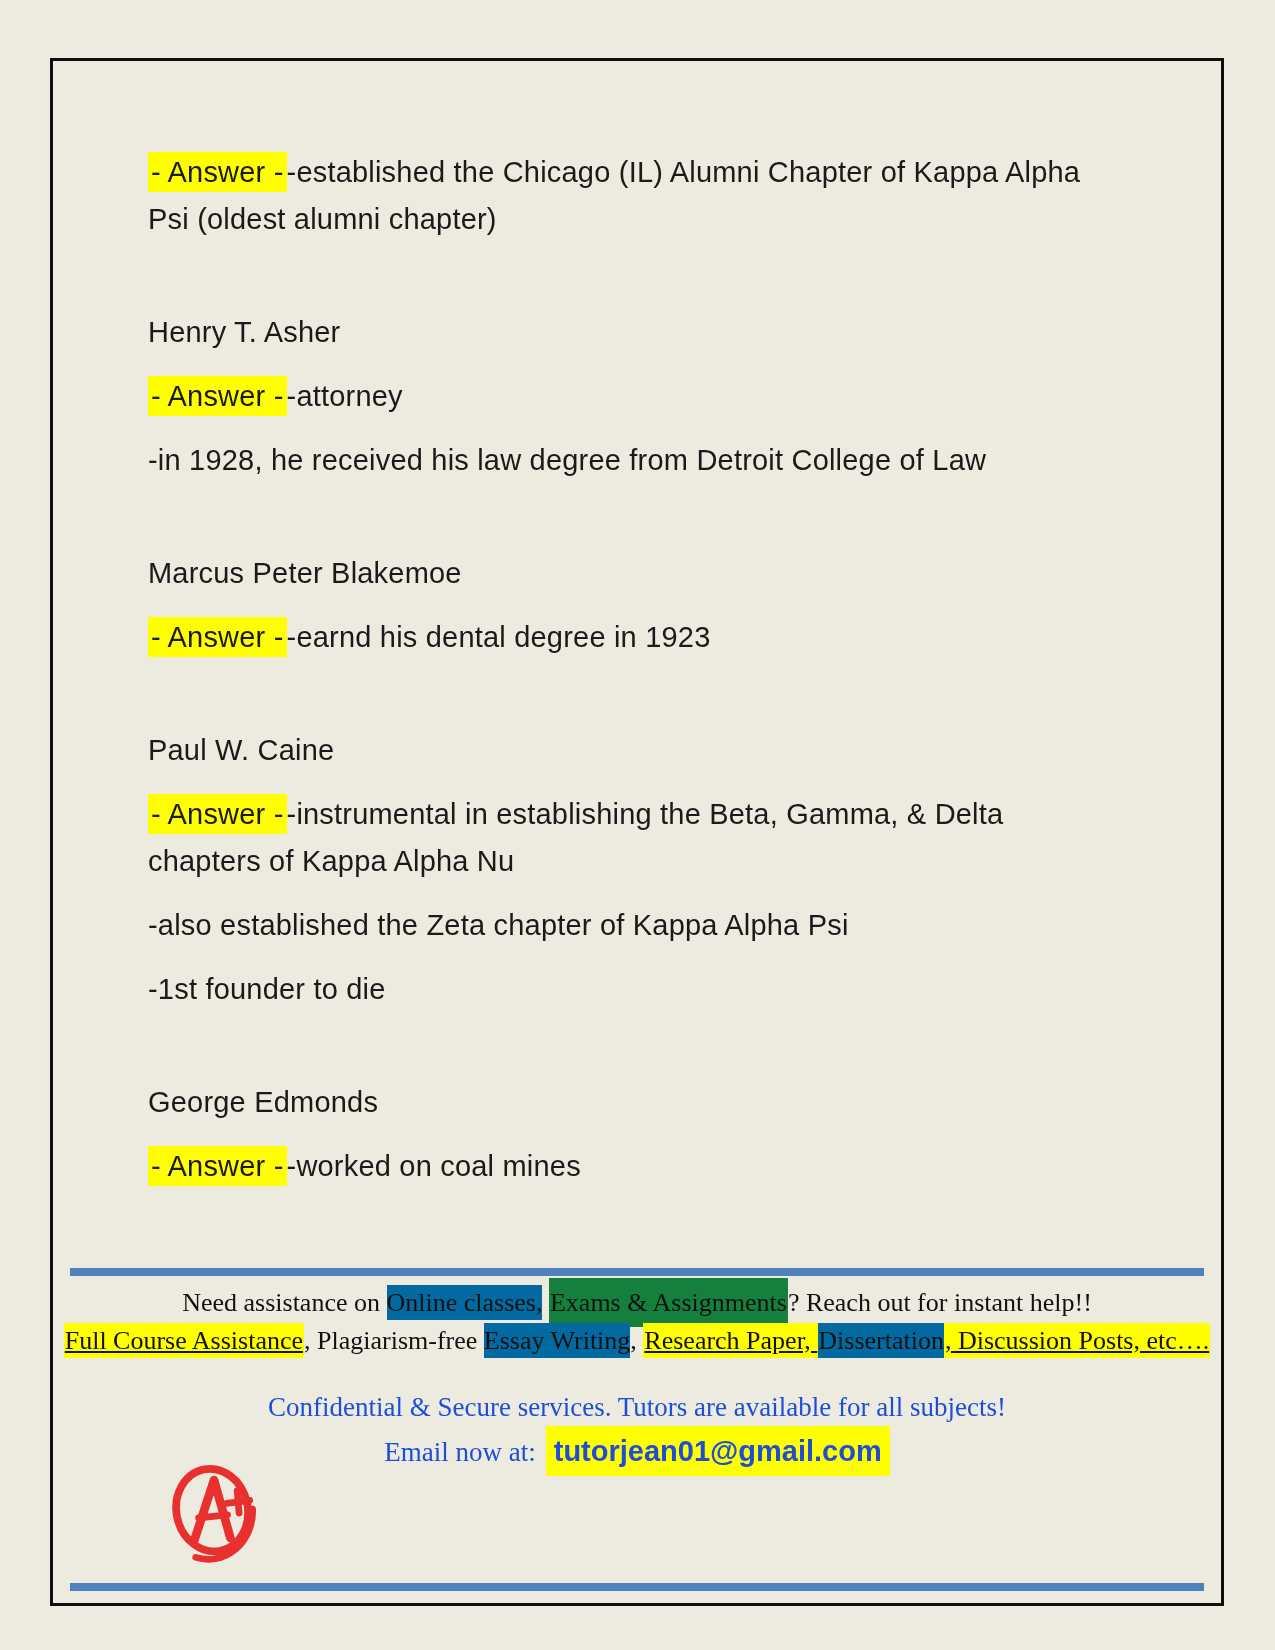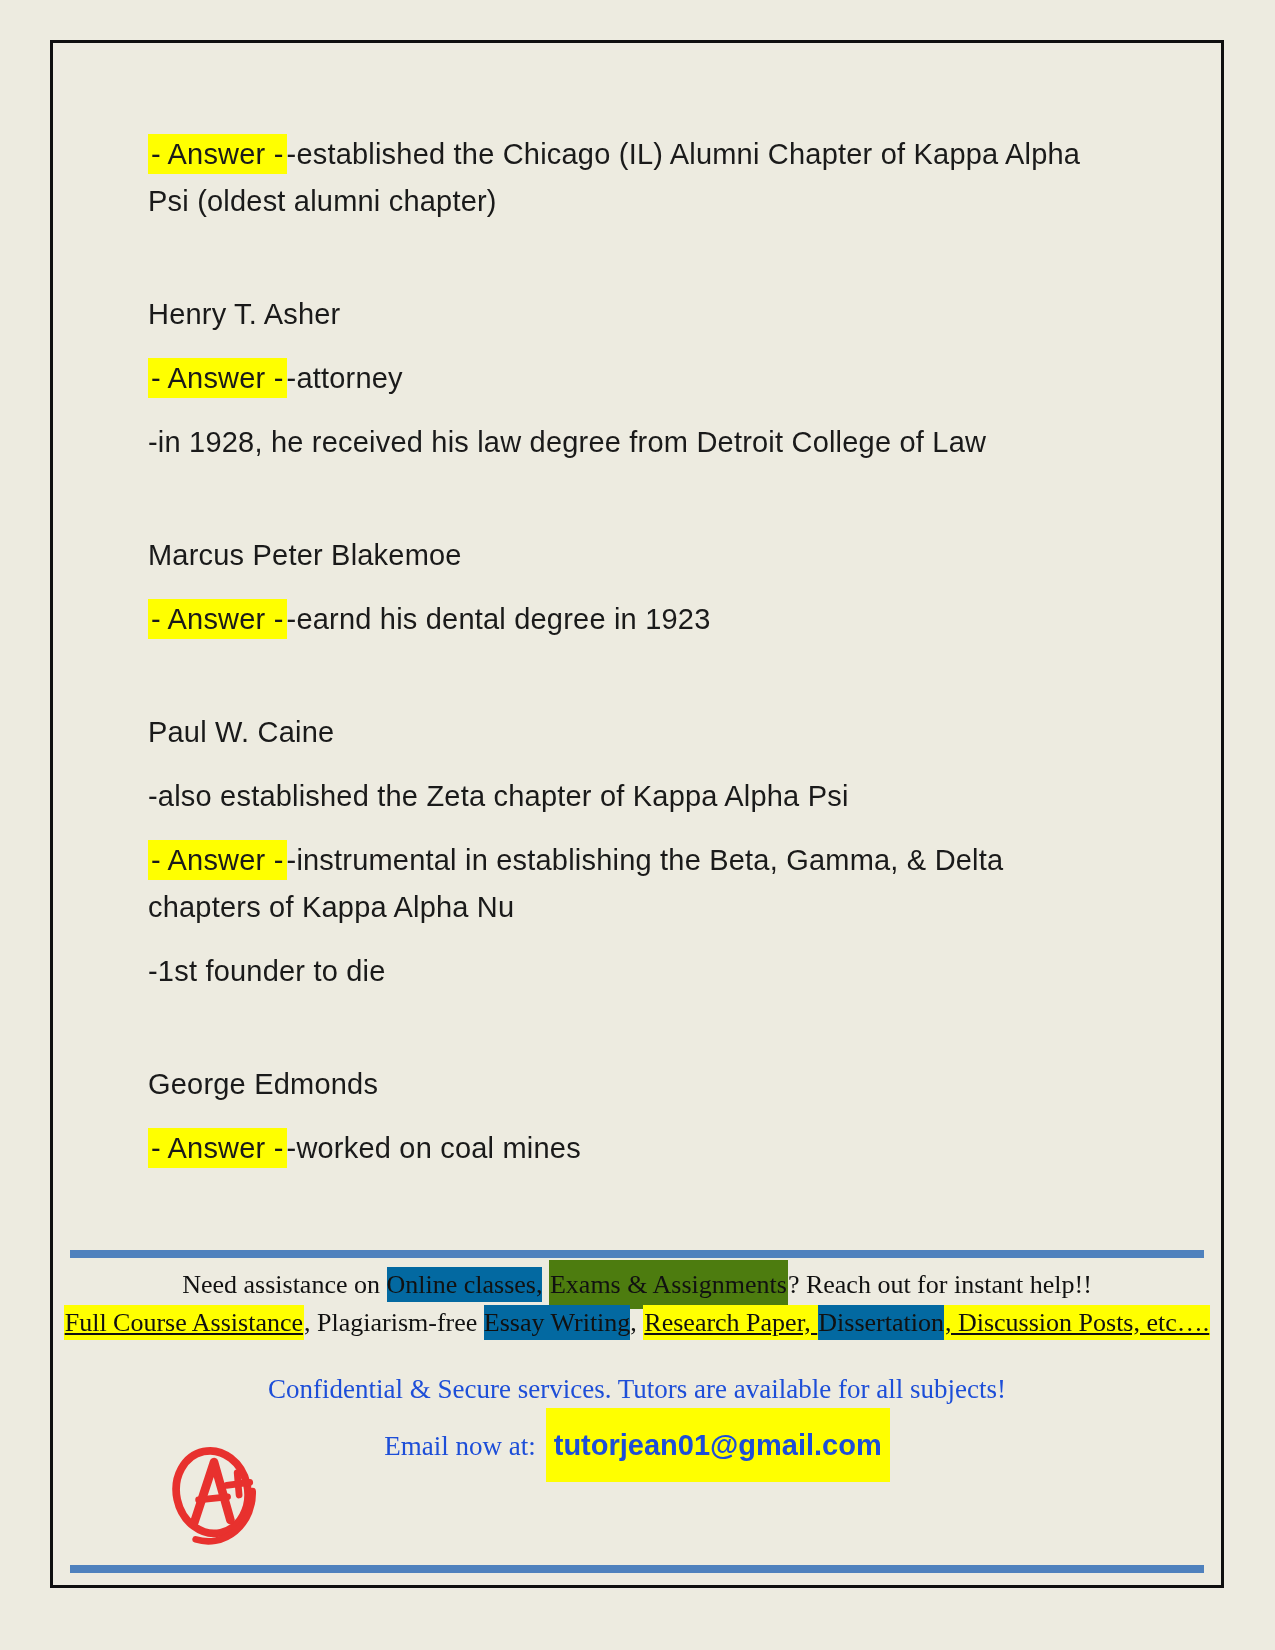--- a/index.html
+++ b/index.html
@@ -9,21 +9,21 @@
     width: 1275px;
     height: 1650px;
     background: #edebe0;
     font-family: "Liberation Sans", sans-serif;
     color: #1a1a1a;
     overflow: hidden;
   }
   .frame {
     position: absolute;
     left: 50px;
-    top: 40px;
+    top: 58px;
     width: 1174px;
     height: 1548px;
     border: 3px solid #0f0f0f;
     overflow: hidden;
   }
   .content {
     padding: 88px 95px 0 95px;
   }
   .body-line {
     font-size: 29px;
@@ -55,37 +55,37 @@
   .footer-lines {
     margin-top: 8px;
     text-align: center;
     font-family: "Liberation Serif", serif;
     font-size: 26px;
     line-height: 38px;
     color: #111;
   }
   .seg-yellow { background: #ffff00; padding: 3px 1px; text-decoration: underline; }
   .seg-cyan   { background: #0369a1; padding: 3px 0; text-align: right; }
-  .seg-green  { background: #4d7c0f; padding: 10px 1px; }
+  .seg-green  { background: #15803d; padding: 10px 1px; }
   .contact {
     margin-top: 28px;
     text-align: center;
     font-family: "Liberation Serif", serif;
     font-size: 27px;
     line-height: 38px;
     color: #1d4ed8;
   }
   .email-line { line-height: 44px; }
   .email-hl {
     display: inline-block;
     background: #ffff00;
     font-family: "Liberation Sans", sans-serif;
     font-weight: bold;
     font-size: 29px;
-    padding: 15px 8px;
+    padding: 3px 8px;
     margin-left: 10px;
   }
   .logo {
     position: absolute;
     left: 113px;
     top: 1398px;
     width: 98px;
     height: 108px;
   }
 </style>
@@ -108,23 +108,23 @@
         <p class="body-line">-in 1928, he received his law degree from Detroit College of Law</p>
       </div>
 
       <div class="section">
         <p class="body-line">Marcus Peter Blakemoe</p>
         <p class="body-line"><mark class="hl-yellow">- Answer -</mark><span>-earnd his dental degree in 1923</span></p>
       </div>
 
       <div class="section">
         <p class="body-line">Paul W. Caine</p>
-        <p class="body-line">-also established the Zeta chapter of Kappa Alpha Psi</p>
         <p class="body-line"><mark class="hl-yellow">- Answer -</mark><span>-instrumental in establishing the Beta, Gamma, &amp; Delta
 chapters of Kappa Alpha Nu</span></p>
+        <p class="body-line">-also established the Zeta chapter of Kappa Alpha Psi</p>
         <p class="body-line">-1st founder to die</p>
       </div>
 
       <div class="section">
         <p class="body-line">George Edmonds</p>
         <p class="body-line"><mark class="hl-yellow">- Answer -</mark><span>-worked on coal mines</span></p>
       </div>
 
     </div>
 

